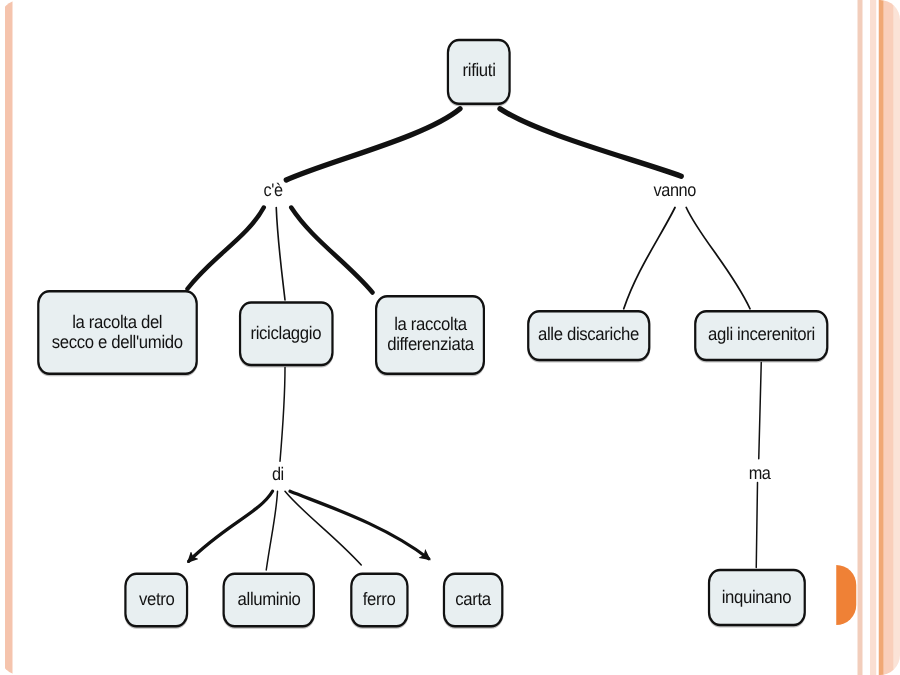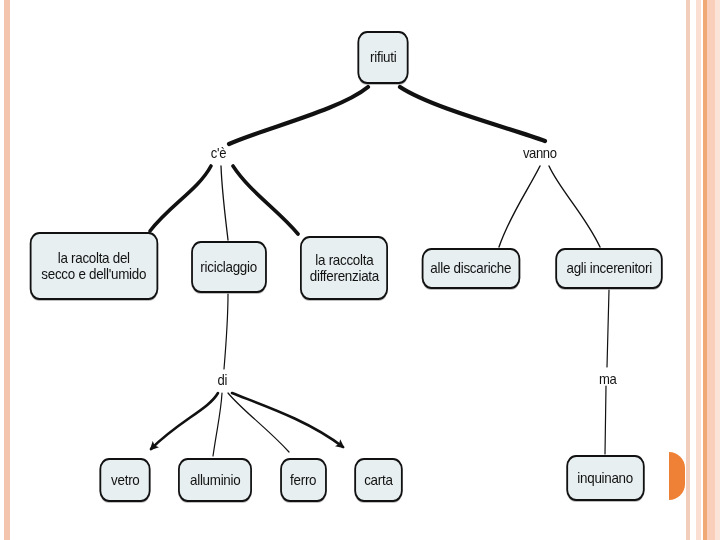--- a/index.html
+++ b/index.html
@@ -7,20 +7,21 @@
     padding: 0;
     background: #ffffff;
     font-family: "Liberation Sans", sans-serif;
   }
   #slide {
     position: relative;
     width: 720px;
     height: 540px;
     background: #ffffff;
     overflow: hidden;
+    border-radius: 16px;
   }
 
   
   .stripe {
     position: absolute;
     top: 0;
     height: 540px;
   }
 
   #map-canvas {

